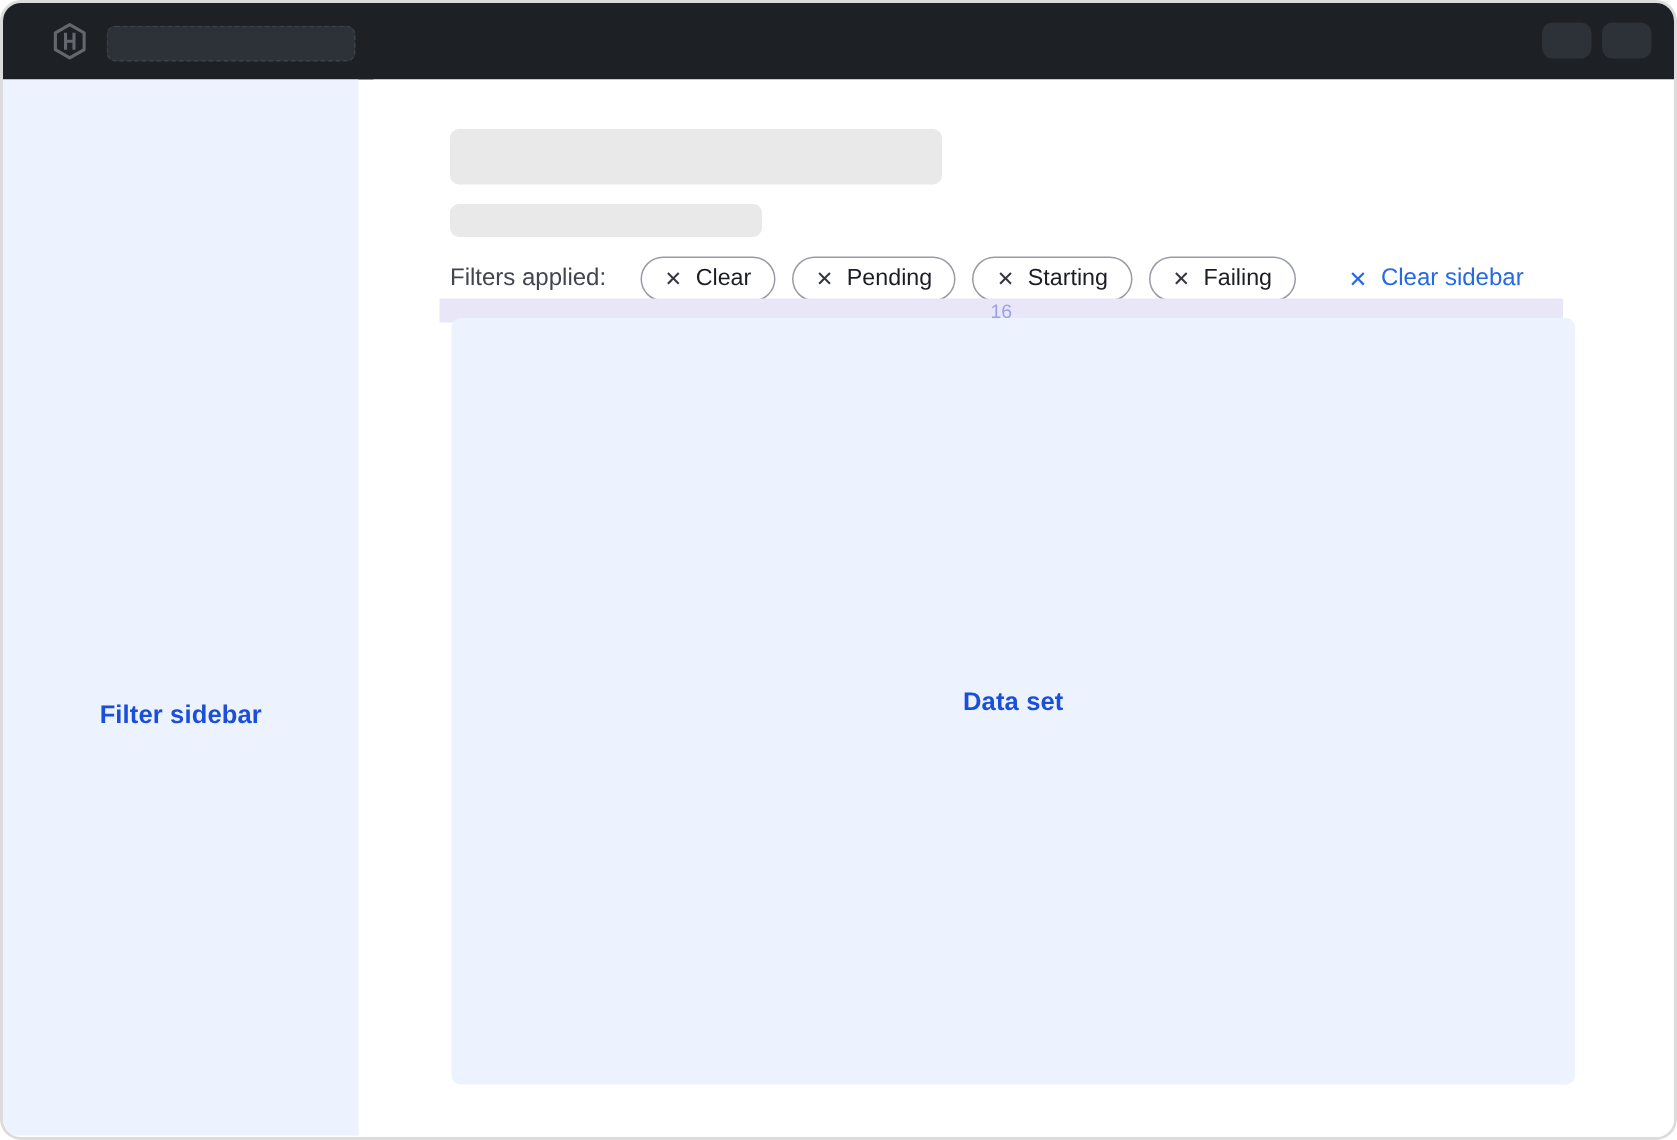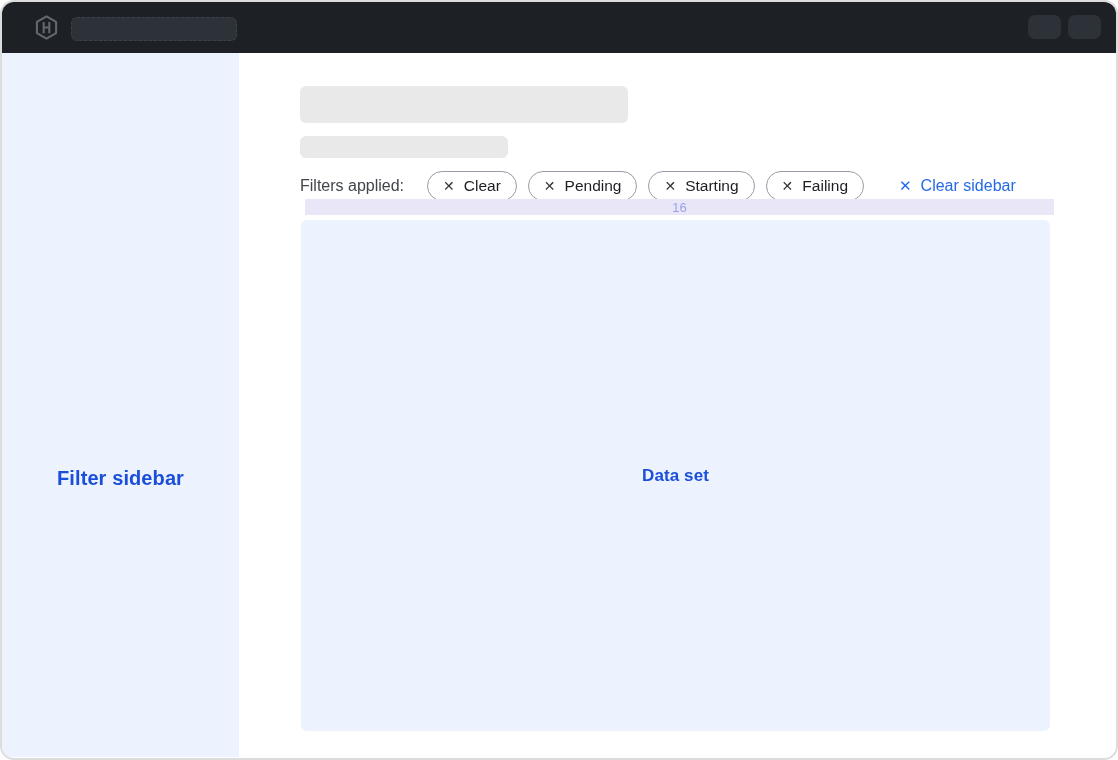--- a/index.html
+++ b/index.html
@@ -51,21 +51,21 @@
   }
   
   .sidebar{
     position:absolute;left:0;top:51px;width:237px;height:704px;
     background:var(--panel-blue);
   }
   .sidebar-label{
     position:absolute;left:0;top:414px;width:100%;
     text-align:center;
     color:var(--accent-blue);
-    font-size:20px;font-weight:700;
+    font-size:17px;font-weight:700;
     letter-spacing:.1px;
   }
   
   .main{
     position:absolute;left:237px;top:51px;right:0;bottom:0;
     background:#ffffff;
     margin-left:10px;
   }
   .skeleton{background:var(--skeleton-gray);border-radius:6px;position:absolute;}
   .skeleton-title{left:51px;top:33px;width:328px;height:37px;}
@@ -92,29 +92,29 @@
     transform:translateY(-0.5px);
   }
   .clear-filters{
     display:inline-flex;align-items:center;gap:9px;
     margin-left:24px;cursor:pointer;
     color:var(--link-blue);font-size:16px;font-weight:500;
   }
   .clear-filters .x{font-size:15px;font-weight:400;}
 
   .count-bar{
-    position:absolute;left:56px;top:146px;width:749px;height:16px;
+    position:absolute;left:44px;top:146px;width:749px;height:16px;
     background:var(--lavender);
     display:flex;align-items:center;justify-content:center;
   }
   .count-bar .count{
     font-size:13px;color:var(--count-text);line-height:1;
   }
   .dataset{
-    position:absolute;left:52px;top:167px;width:749px;height:511px;
+    position:absolute;left:52px;top:159px;width:749px;height:511px;
     background:var(--panel-blue);border-radius:6px;
     display:flex;align-items:center;justify-content:center;
   }
   .dataset-label{
     color:var(--accent-blue);font-size:17px;font-weight:700;
     letter-spacing:.1px;
   }
 </style>
 </head>
 <body>

